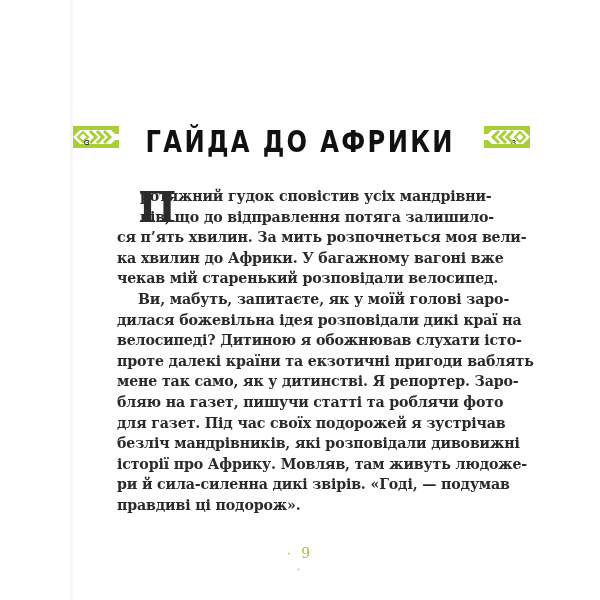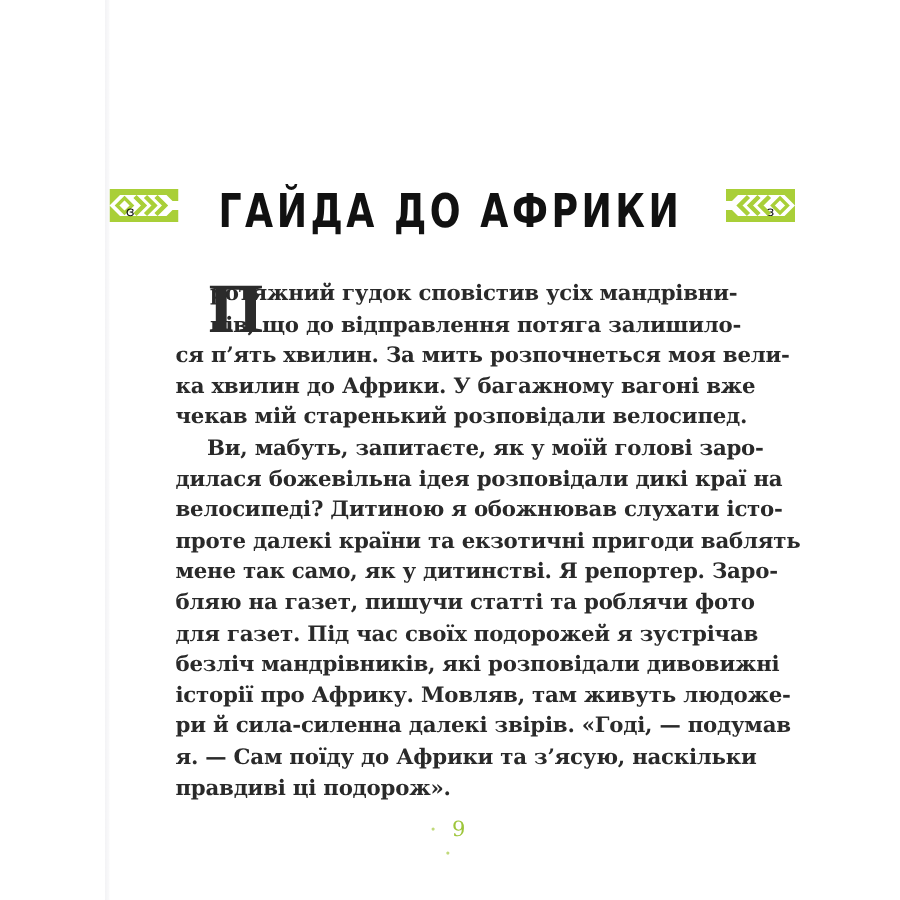--- a/index.html
+++ b/index.html
@@ -167,22 +167,21 @@
   <div>
     <span class="line indent">Ви, мабуть, запитаєте, як у моїй голові заро-</span>
     <span class="line">дилася божевільна ідея розповідали дикі краї на</span>
     <span class="line">велосипеді? Дитиною я обожнював слухати істо-</span>
     <span class="line">проте далекі країни та екзотичні пригоди ваблять</span>
     <span class="line">мене так само, як у дитинстві. Я репортер. Заро-</span>
     <span class="line">бляю на газет, пишучи статті та роблячи фото</span>
     <span class="line">для газет. Під час своїх подорожей я зустрічав</span>
     <span class="line">безліч мандрівників, які розповідали дивовижні</span>
     <span class="line">історії про Африку. Мовляв, там живуть людоже-</span>
-    <span class="line">ри й сила-силенна далекі звірів. «Годі, — подумав</span>
-    <span class="line">я. — Сам поїду до Африки та з’ясую, наскільки</span>
+    <span class="line">ри й сила-силенна дикі звірів. «Годі, — подумав</span>
     <span class="line last">правдиві ці подорож».</span>
   </div>
 </div>
 
 <div class="page-number">
   <span class="dot">•</span>
   <span>9</span>
   <span class="dot">•</span>
 </div>
 

